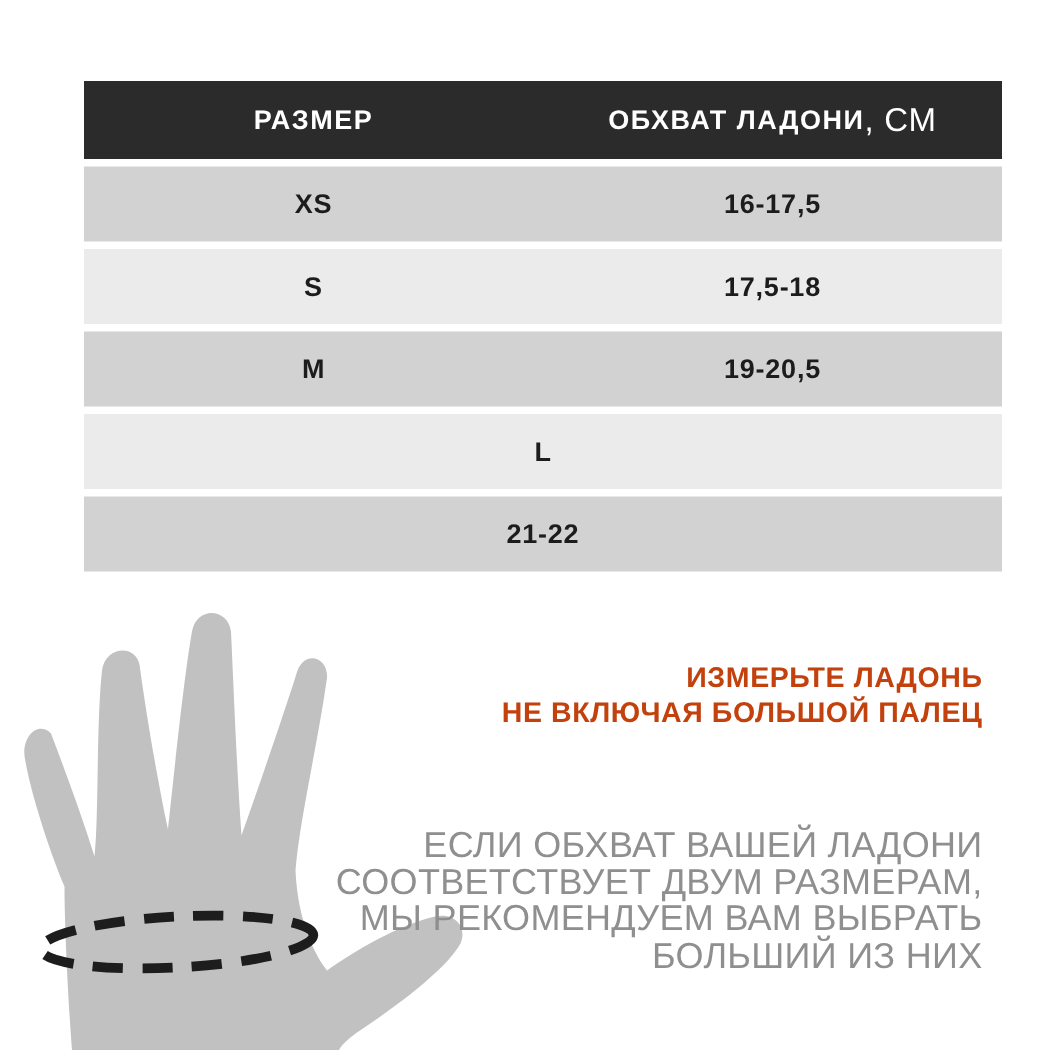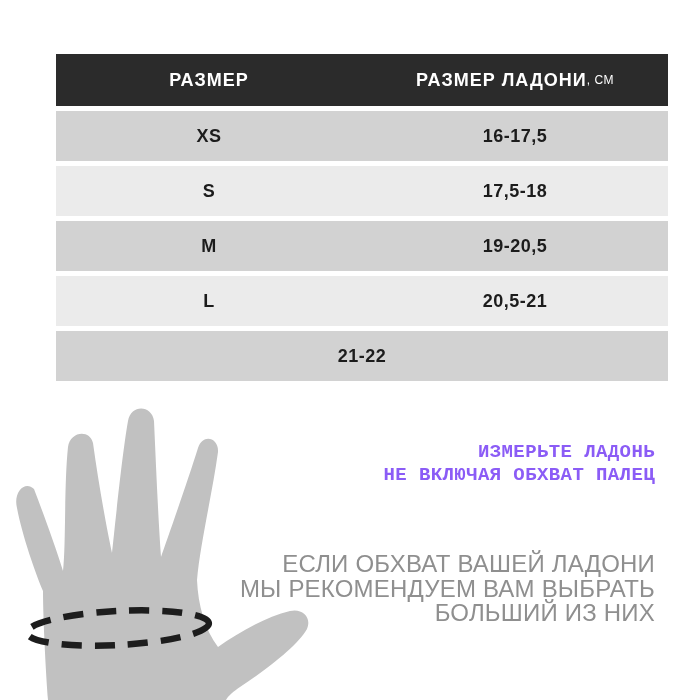--- a/index.html
+++ b/index.html
@@ -4,68 +4,67 @@
 <style>
   html,body{margin:0;padding:0;background:#ffffff;}
   body{font-family:"Liberation Sans",sans-serif;}
   .canvas{position:relative;width:700px;height:700px;background:#ffffff;overflow:hidden;}
 
   
   .size-table{position:absolute;left:44px;top:54px;width:612px;padding-left:12px;}
   .thead{display:flex;height:52px;background:#2b2b2b;margin-bottom:5px;}
   .th{flex:1;display:flex;align-items:center;justify-content:center;
       color:#ffffff;font-weight:700;font-size:18px;letter-spacing:1px;}
-  .th .unit{font-weight:400;font-size:12px;letter-spacing:.5px;white-space:pre;}
+  .th .unit{font-weight:400;font-size:22px;letter-spacing:.5px;white-space:pre;}
   .tr{display:flex;height:50px;margin-bottom:5px;}
   .tr.dark{background:#d2d2d2;justify-content:flex-end;}
   .tr.light{background:#ebebeb;}
   .td{flex:1;display:flex;align-items:center;justify-content:center;
       font-weight:700;font-size:18px;color:#1c1c1c;letter-spacing:.5px;}
 
   
   .hand-wrap{position:absolute;left:0;top:395px;width:330px;height:305px;}
 
   
   .note{position:absolute;right:45px;text-align:right;white-space:nowrap;}
-  .note-measure{top:441px;font-size:19px;font-weight:700;color:#8b5cf6;
-                line-height:23px;letter-spacing:.4px;font-family:Liberation Mono, monospace;}
+  .note-measure{top:441px;font-size:19px;font-weight:700;color:#c2410c;
+                line-height:23px;letter-spacing:.4px;}
   .note-advice{top:552px;font-size:24px;font-weight:400;color:#8f8f8f;
                line-height:24.5px;letter-spacing:.2px;}
 </style>
 </head>
 <body>
 
 <div class="canvas">
 
   <div class="size-table">
     <div class="thead">
       <div class="th">
         <span>РАЗМЕР</span>
       </div>
       <div class="th">
-        <span>РАЗМЕР ЛАДОНИ</span>
+        <span>ОБХВАТ ЛАДОНИ</span>
           <span class="unit">, СМ</span>
       </div>
     </div>
 
     <div class="tr dark">
       <div class="td">XS</div>
       <div class="td">16-17,5</div>
     </div>
     <div class="tr light">
       <div class="td">S</div>
       <div class="td">17,5-18</div>
     </div>
     <div class="tr dark">
       <div class="td">M</div>
       <div class="td">19-20,5</div>
     </div>
     <div class="tr light">
       <div class="td">L</div>
-      <div class="td">20,5-21</div>
     </div>
     <div class="tr dark">
       <div class="td">21-22</div>
     </div>
   </div>
 
   <div class="hand-wrap">
     <svg width="330" height="305" viewBox="0 0 330 305" xmlns="http://www.w3.org/2000/svg">
       <path fill="#c1c1c1" d="
         M 48 305
@@ -87,22 +86,23 @@
         C 302 213, 312 222, 307 234
         C 298 250, 270 272, 240 292
         C 234 296, 228 301, 226 305
         Z"></path>
       <ellipse cx="118" cy="233" rx="91" ry="17" fill="none" stroke="#1d1d1d" stroke-width="6.5" stroke-dasharray="20 13" transform="rotate(-3 118 233)"></ellipse>
     </svg>
   </div>
 
   <div class="note note-measure">
     <div>ИЗМЕРЬТЕ ЛАДОНЬ</div>
-    <div>НЕ ВКЛЮЧАЯ ОБХВАТ ПАЛЕЦ</div>
+    <div>НЕ ВКЛЮЧАЯ БОЛЬШОЙ ПАЛЕЦ</div>
   </div>
 
   <div class="note note-advice">
     <div>ЕСЛИ ОБХВАТ ВАШЕЙ ЛАДОНИ</div>
+    <div>СООТВЕТСТВУЕТ ДВУМ РАЗМЕРАМ,</div>
     <div>МЫ РЕКОМЕНДУЕМ ВАМ ВЫБРАТЬ</div>
     <div>БОЛЬШИЙ ИЗ НИХ</div>
   </div>
 
 </div>
 
 </body></html>

